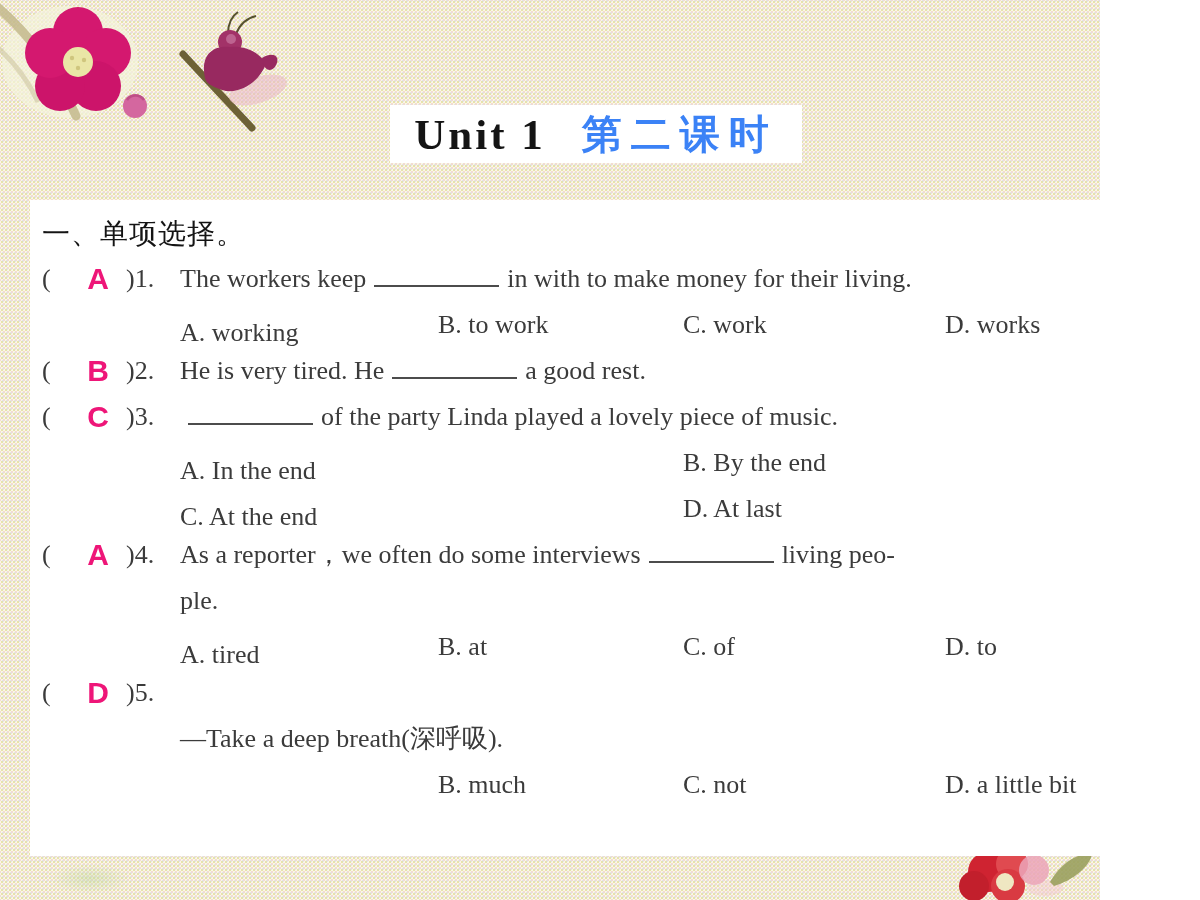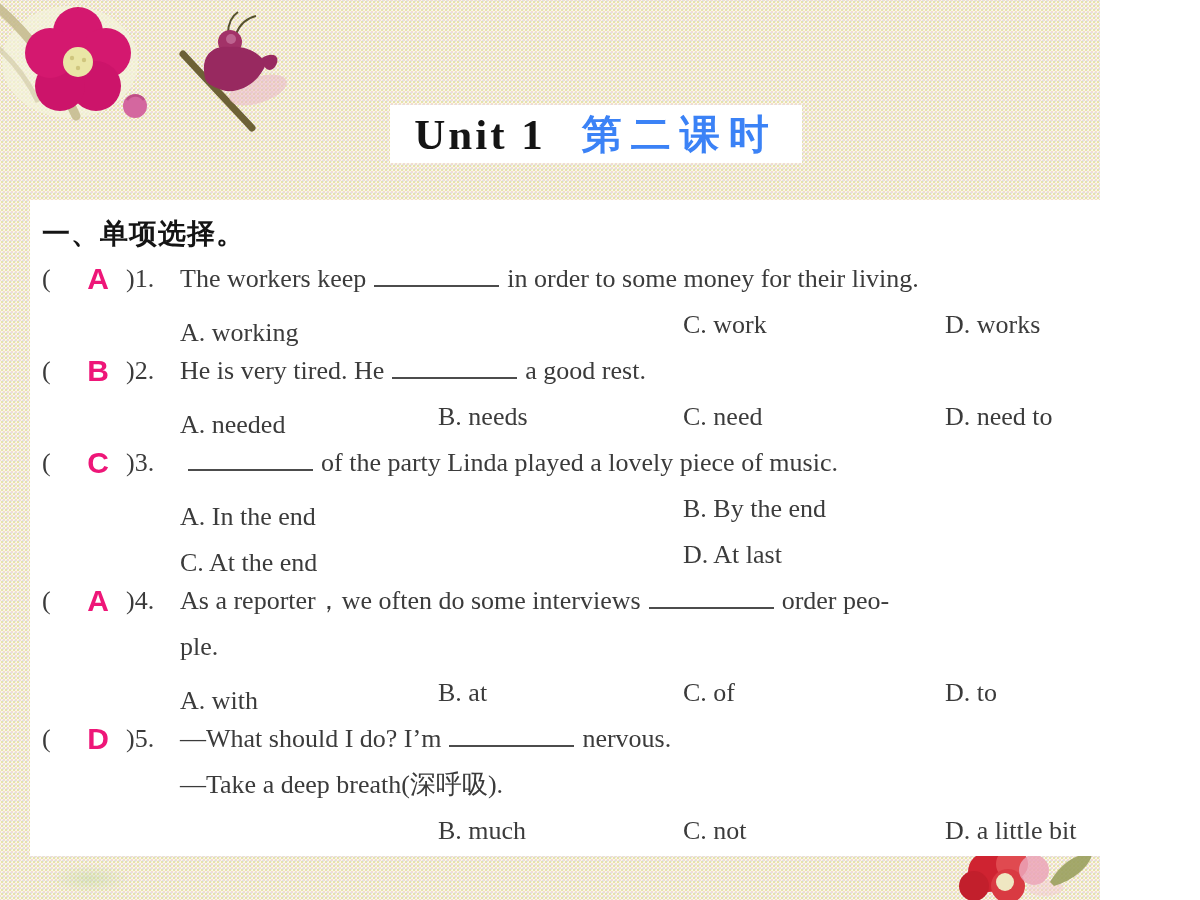--- a/index.html
+++ b/index.html
@@ -25,21 +25,21 @@
   }
   .title-en{font-size:43px;font-weight:700;color:#141414;letter-spacing:3px;}
   .title-cn{font-size:40px;font-weight:700;color:#3b82f6;letter-spacing:9px;}
   .whitebox{
     position:absolute;left:30px;top:200px;width:1145px;height:656px;background:#ffffff;
   }
   .content{position:relative;padding-top:12px;}
   .heading{
     margin-left:12px;height:44px;line-height:44px;
     font-family:"Liberation Sans","DejaVu Sans",sans-serif;
-    font-weight:700;font-size:28px;color:#141414;letter-spacing:1px;
+    font-weight:400;font-size:28px;color:#141414;letter-spacing:1px;
   }
   .row{position:relative;height:46px;line-height:46px;font-size:26px;color:#3b3b3b;white-space:nowrap;}
   .row span{position:absolute;top:0;}
   .p-open{left:12px;}
   .p-ans{
     left:42px;width:52px;text-align:center;
     font-family:"Liberation Sans","DejaVu Sans",sans-serif;
     font-weight:700;font-size:30px;color:#ee1678;
   }
   .p-num{left:96px;}
@@ -102,39 +102,34 @@
   </div>
 
   <div class="whitebox">
     <div class="content">
       <div class="heading">一、单项选择。</div>
 
       <div class="row">
         <span class="p-open">(</span>
         <span class="p-ans">A</span>
         <span class="p-num">)1.</span>
-        <span class="p-text"><span class="seg">The workers keep</span><span class="blank"></span><span class="seg">in order to some money for their living.</span></span>
+        <span class="p-text"><span class="seg">The workers keep</span><span class="blank"></span><span class="seg">in with to make money for their living.</span></span>
       </div>
       <div class="row">
         <span class="c1">A. working</span>
+        <span class="c2">B. to work</span>
         <span class="c3">C. work</span>
         <span class="c4">D. works</span>
       </div>
 
       <div class="row">
         <span class="p-open">(</span>
         <span class="p-ans">B</span>
         <span class="p-num">)2.</span>
         <span class="p-text"><span class="seg">He is very tired. He</span><span class="blank"></span><span class="seg">a good rest.</span></span>
-      </div>
-      <div class="row">
-        <span class="c1">A. needed</span>
-        <span class="c2">B. needs</span>
-        <span class="c3">C. need</span>
-        <span class="c4">D. need to</span>
       </div>
 
       <div class="row">
         <span class="p-open">(</span>
         <span class="p-ans">C</span>
         <span class="p-num">)3.</span>
         <span class="p-text"><span class="seg"></span><span class="blank"></span><span class="seg">of the party Linda played a lovely piece of music.</span></span>
       </div>
       <div class="row">
         <span class="c1">A. In the end</span>
@@ -142,37 +137,36 @@
       </div>
       <div class="row">
         <span class="c1">C. At the end</span>
         <span class="c3">D. At last</span>
       </div>
 
       <div class="row">
         <span class="p-open">(</span>
         <span class="p-ans">A</span>
         <span class="p-num">)4.</span>
-        <span class="p-text"><span class="seg">As a reporter，we often do some interviews</span><span class="blank"></span><span class="seg">order peo-</span></span>
+        <span class="p-text"><span class="seg">As a reporter，we often do some interviews</span><span class="blank"></span><span class="seg">living peo-</span></span>
       </div>
       <div class="row">
         <span class="p-cont">ple.</span>
       </div>
       <div class="row">
-        <span class="c1">A. with</span>
+        <span class="c1">A. tired</span>
         <span class="c2">B. at</span>
         <span class="c3">C. of</span>
         <span class="c4">D. to</span>
       </div>
 
       <div class="row">
         <span class="p-open">(</span>
         <span class="p-ans">D</span>
         <span class="p-num">)5.</span>
-        <span class="p-text"><span class="seg">—What should I do? I’m</span><span class="blank"></span><span class="seg">nervous.</span></span>
       </div>
       <div class="row">
         <span class="p-cont">—Take a deep breath(深呼吸).</span>
       </div>
       <div class="row">
         <span class="c2">B. much</span>
         <span class="c3">C. not</span>
         <span class="c4">D. a little bit</span>
       </div>
 

